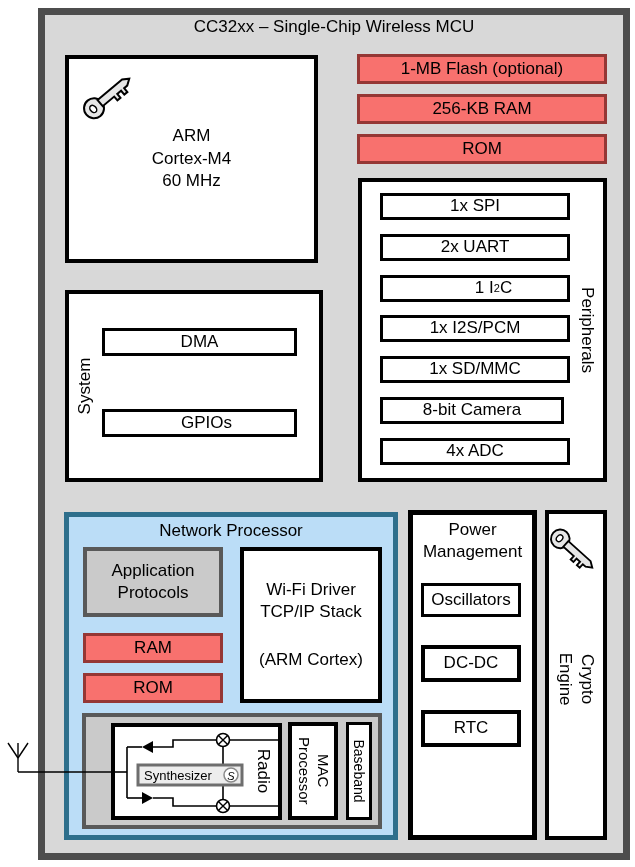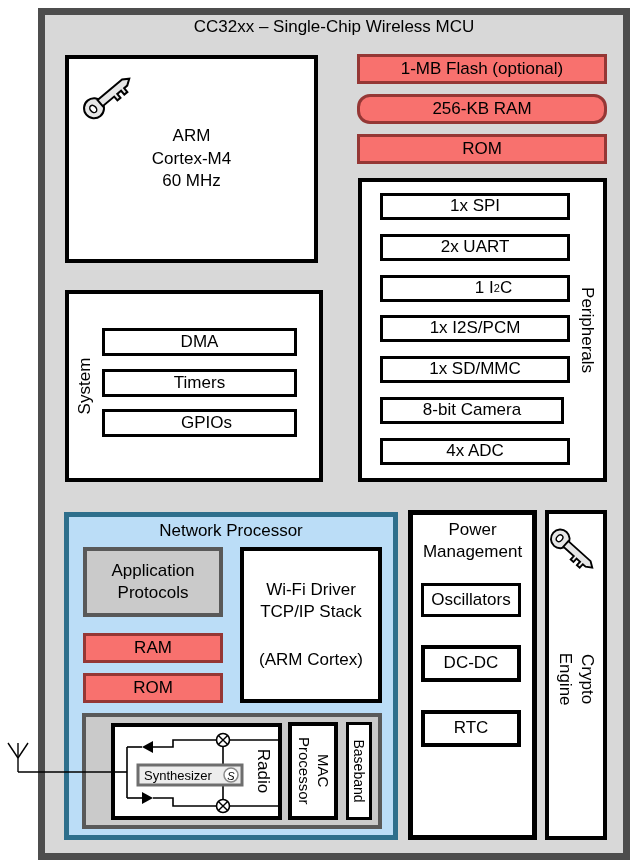--- a/index.html
+++ b/index.html
@@ -46,21 +46,21 @@
     <div class="abs center lbl" style="left:0;top:0;right:0;bottom:0;flex-direction:column;line-height:1.35;">
       <span>ARM</span>
       <span>Cortex-M4</span>
       <span>60 MHz</span>
     </div>
   </div>
 
   <div class="abs redbox center lbl" style="left:357px;top:54px;width:250px;height:30px;">
     <span>1-MB Flash (optional)</span>
   </div>
-  <div class="abs redbox center lbl" style="left:357px;top:94px;width:250px;height:30px;border-radius:13px;">
+  <div class="abs redbox center lbl" style="left:357px;top:94px;width:250px;height:30px;">
     <span>256-KB RAM</span>
   </div>
   <div class="abs redbox center lbl" style="left:357px;top:134px;width:250px;height:30px;">
     <span>ROM</span>
   </div>
 
   <div class="abs box" style="left:358px;top:178px;width:249px;height:304px;">
     <div class="abs box3 center lbl" style="left:18px;top:11px;width:190px;height:27px;">
       <span>1x SPI</span>
     </div>
@@ -88,23 +88,20 @@
       <span class="vert-cw lbl">Peripherals</span>
     </div>
   </div>
 
   <div class="abs box" style="left:65px;top:290px;width:258px;height:192px;">
     <div class="abs center" style="left:2px;top:0px;width:28px;height:184px;">
       <span class="vert-ccw lbl">System</span>
     </div>
     <div class="abs box3 center lbl" style="left:33px;top:34px;width:195px;height:28px;">
       <span>DMA</span>
-    </div>
-    <div class="abs box3 center lbl" style="left:33px;top:75px;width:195px;height:28px;">
-      <span>Timers</span>
     </div>
     <div class="abs box3 center lbl" style="left:33px;top:115px;width:195px;height:28px;padding-left:14px;">
       <span>GPIOs</span>
     </div>
   </div>
 
   <div class="abs" style="left:64px;top:512px;width:334px;height:328px;background:var(--blue_fill);border:5px solid var(--blue_border);">
     <div class="abs center lbl" style="left:0;top:3px;width:324px;height:22px;">
       <span>Network Processor</span>
     </div>

